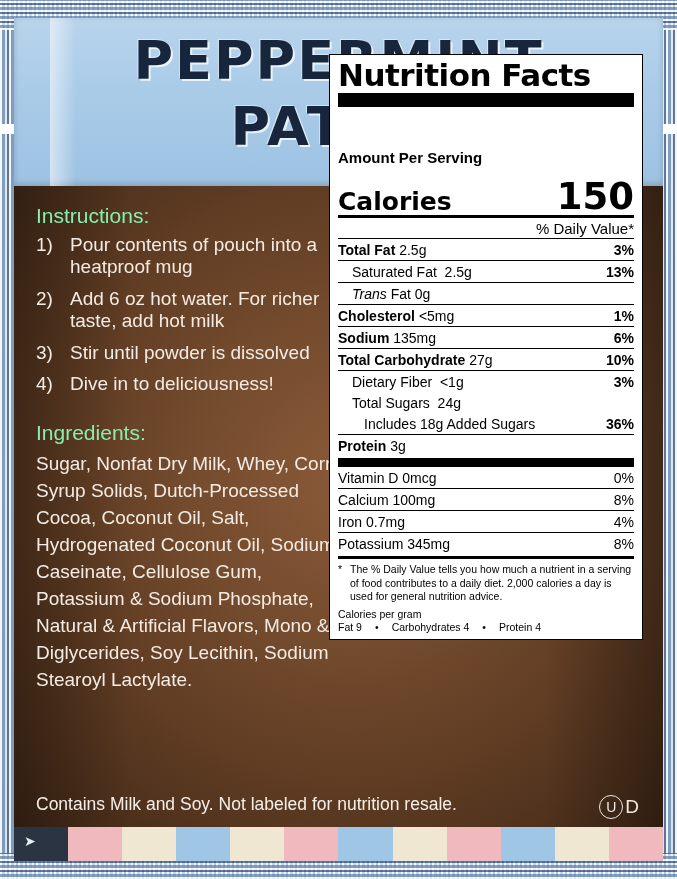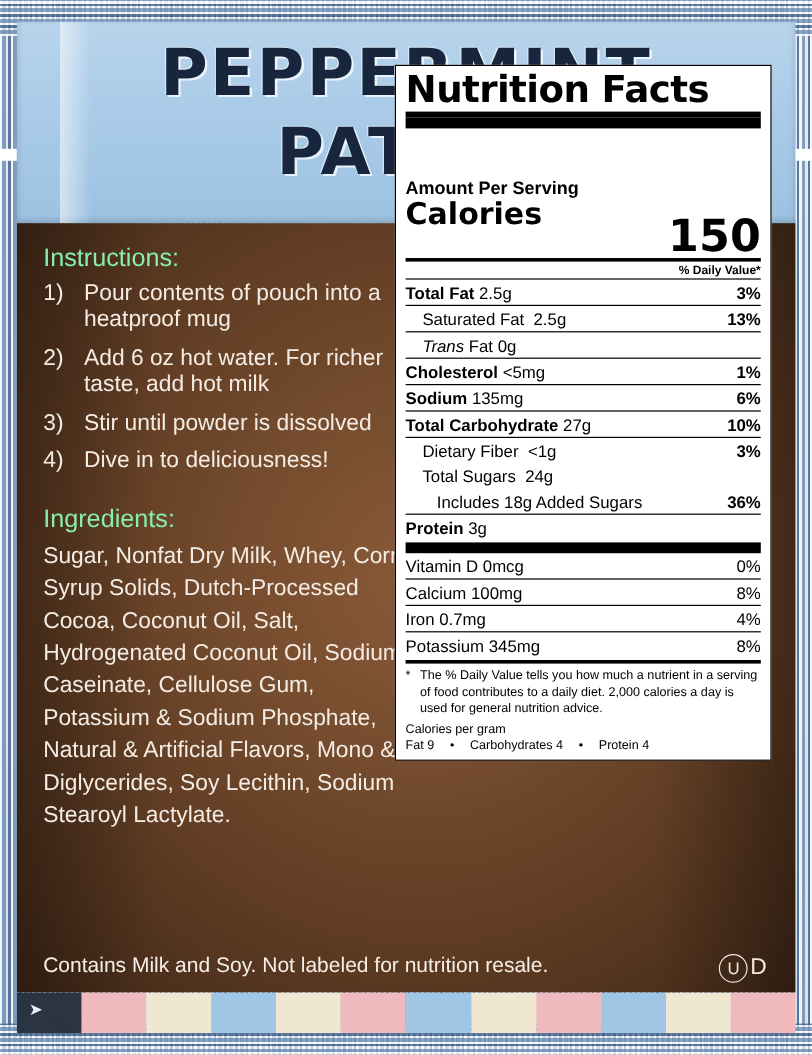--- a/index.html
+++ b/index.html
@@ -202,39 +202,40 @@
   }
   .nf-aps {
     font-size: 15px;
     font-weight: bold;
     padding-top: 2px;
     margin-top: 40px;
   }
   .nf-cal-row {
     display: flex;
     justify-content: space-between;
+    align-items: flex-end;
     padding-bottom: 1px;
   }
   .nf-cal-label {
     font-family: "DejaVu Sans", sans-serif;
     font-size: 25px;
     font-weight: bold;
     line-height: 1;
   }
   .nf-cal-value {
     font-family: "DejaVu Sans", sans-serif;
     font-size: 37px;
     font-weight: bold;
     line-height: 0.95;
     margin-top: 13px;
   }
   .nf-dv-head {
     text-align: right;
-    font-size: 10px;
-    font-weight: bold;
+    font-size: 15px;
+    font-weight: normal;
     padding: 2px 0 1px;
   }
   .nf-line {
     display: flex;
     justify-content: space-between;
     font-size: 14px;
     padding: 2.5px 0;
     border-top: 1px solid #000;
   }
   .nf-line.no-top { border-top: none; }

